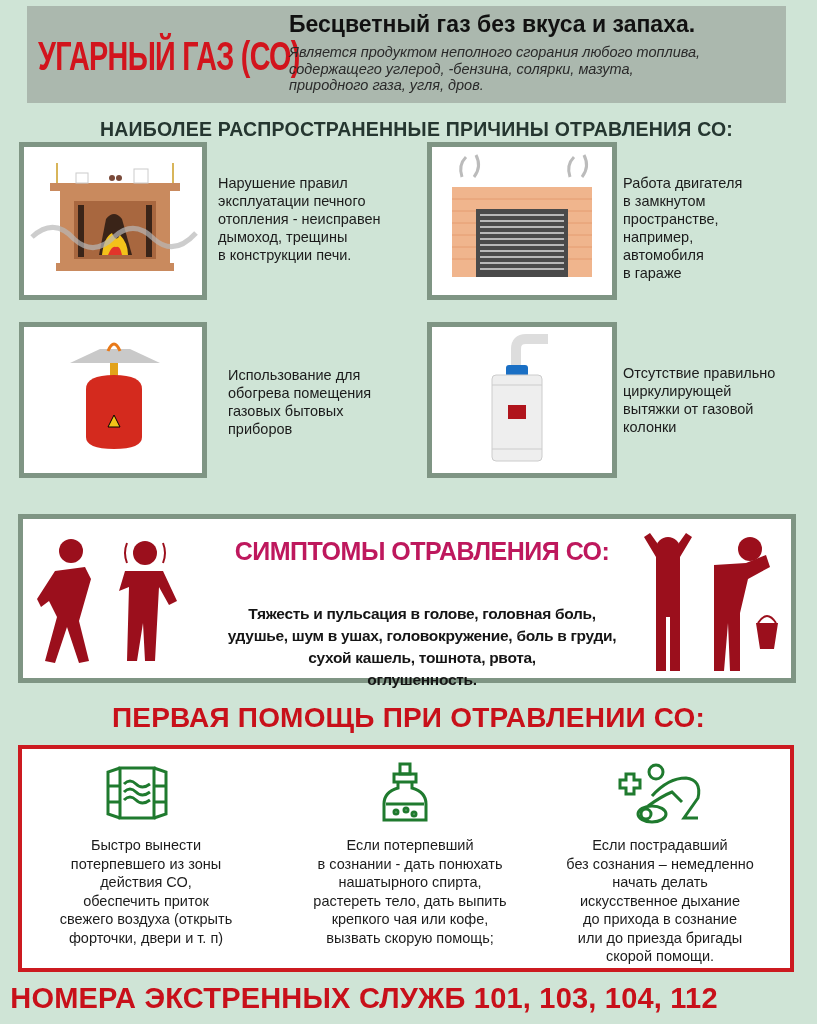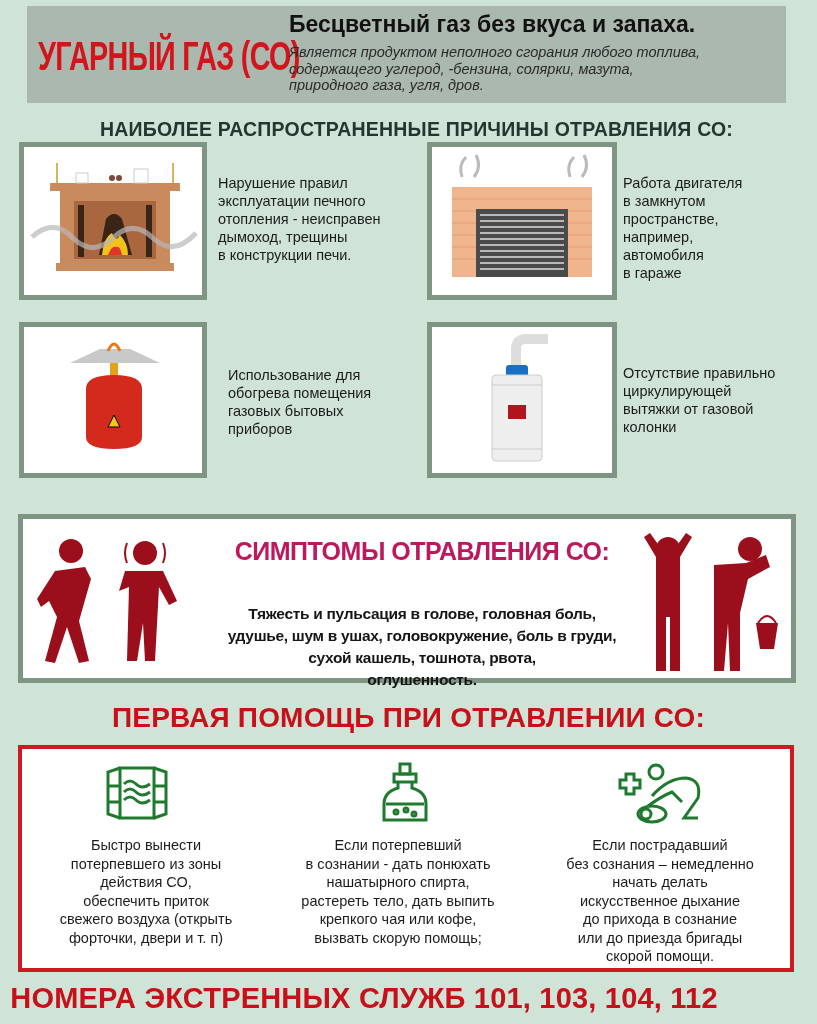--- a/index.html
+++ b/index.html
@@ -248,21 +248,21 @@
     <circle cx="34" cy="52" r="5"></circle>
   </g>
 </svg>
 
 <div class="abs aid-text" style="left:46px;top:836px;width:200px;text-align:center;">Быстро вынести
 потерпевшего из зоны
 действия СО,
 обеспечить приток
 свежего воздуха (открыть
 форточки, двери и т. п)</div>
-<div class="abs aid-text" style="left:268px;top:836px;width:260px;">Если потерпевший
+<div class="abs aid-text" style="left:280px;top:836px;width:260px;">Если потерпевший
 в сознании - дать понюхать
 нашатырного спирта,
 растереть тело, дать выпить
 крепкого чая или кофе,
 вызвать скорую помощь;</div>
 <div class="abs aid-text" style="left:540px;top:836px;width:240px;">Если пострадавший
 без сознания – немедленно
 начать делать
 искусственное дыхание
 до прихода в сознание

